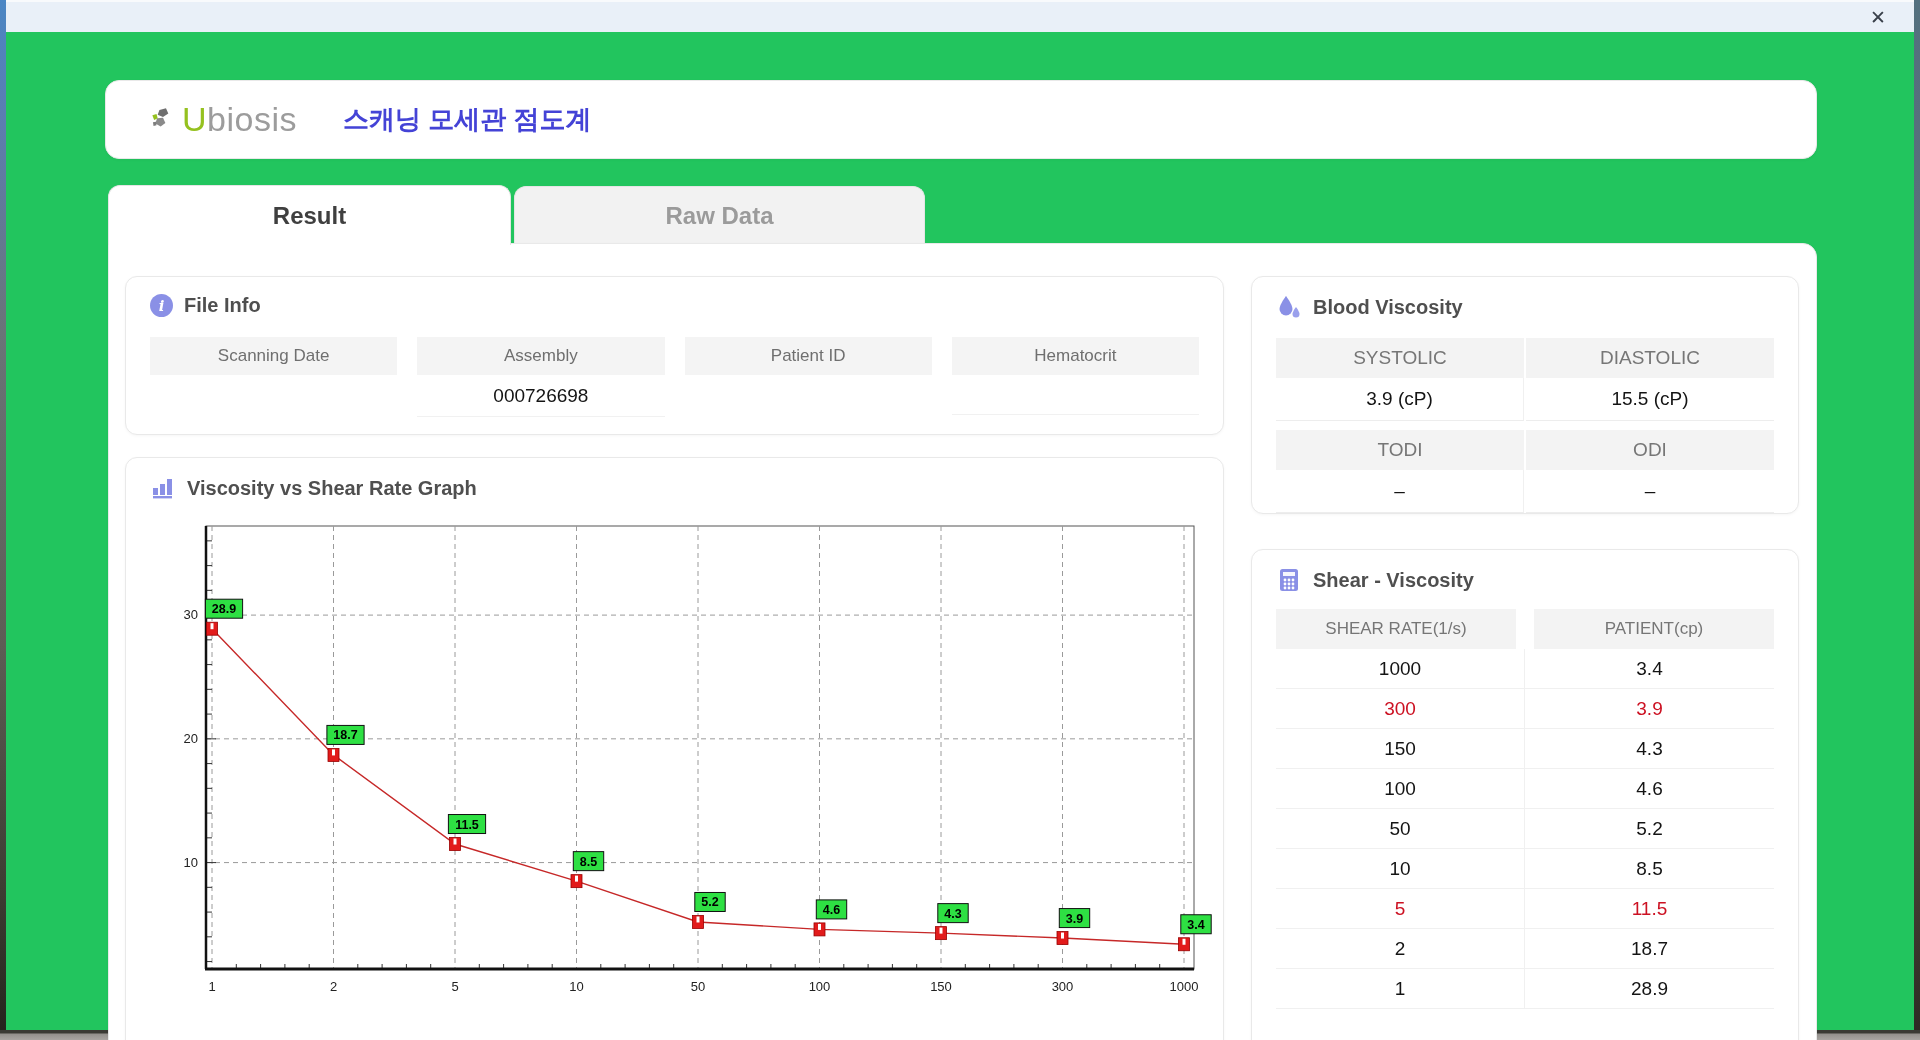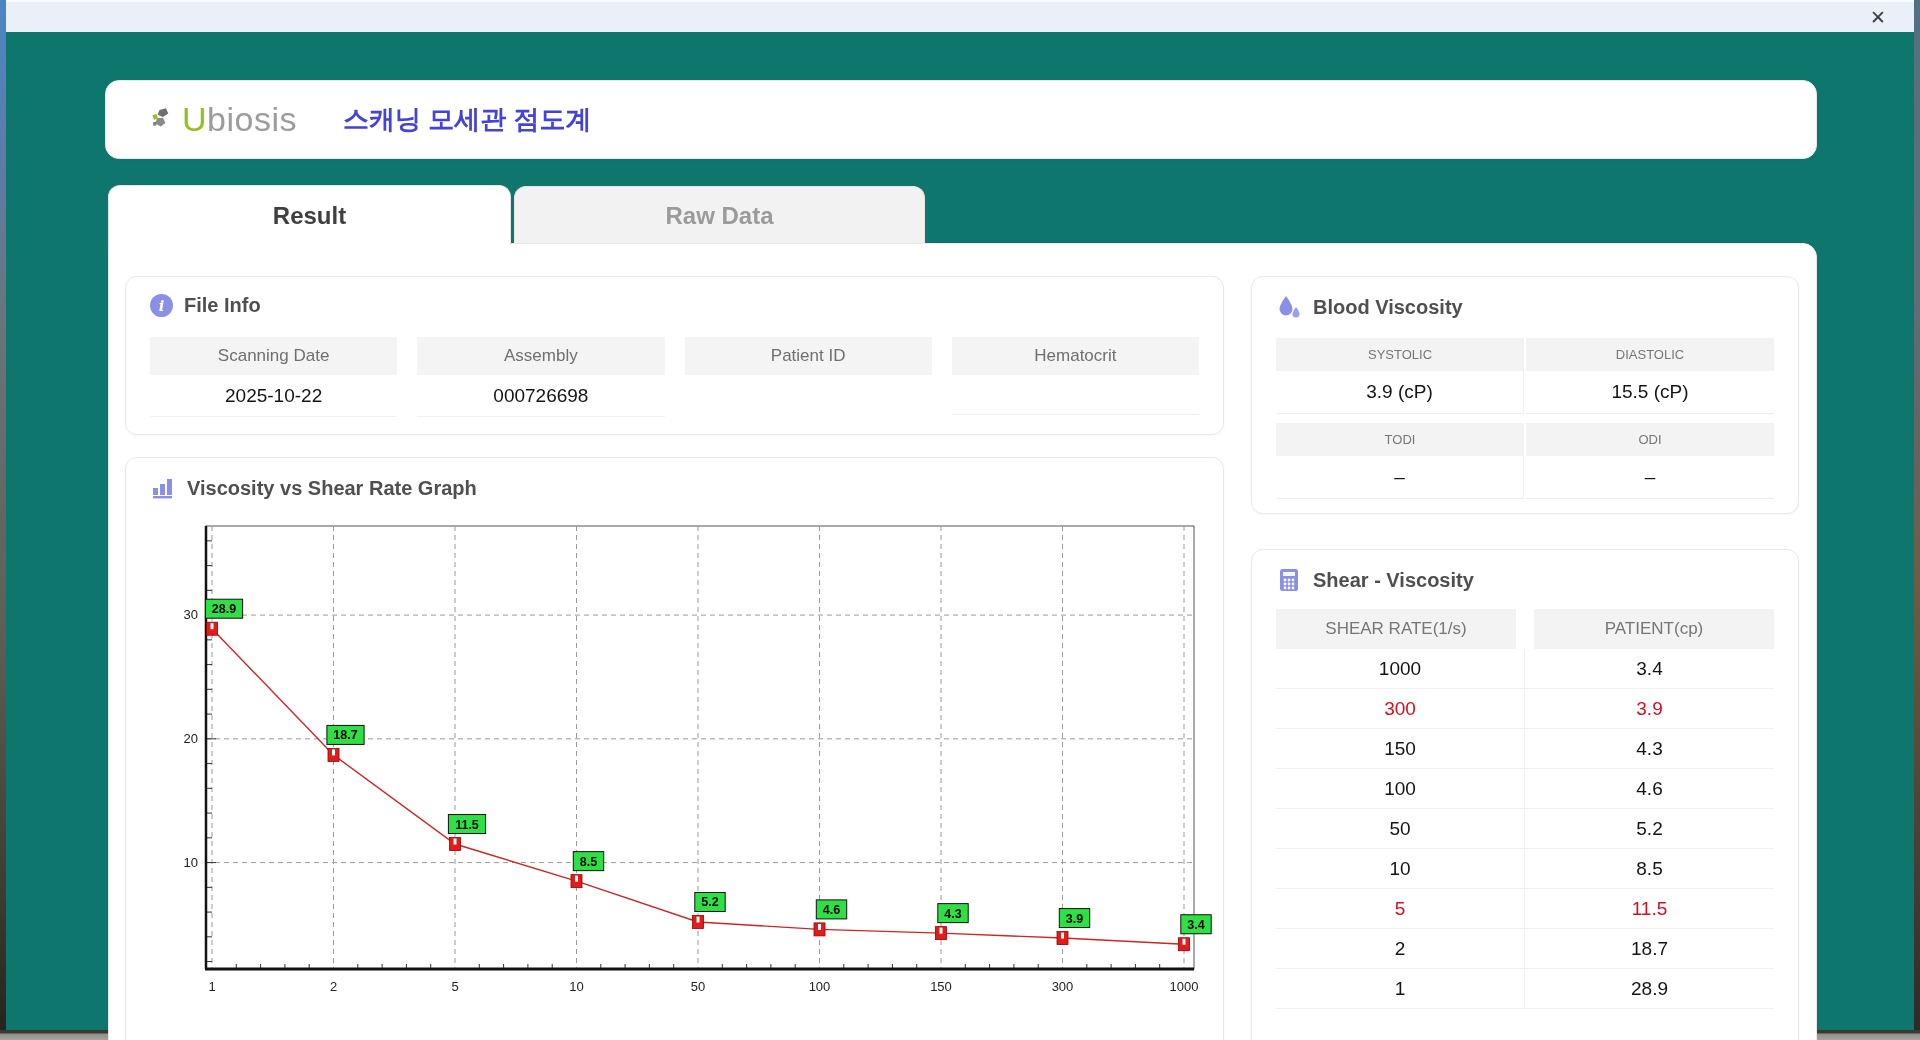--- a/index.html
+++ b/index.html
@@ -10,21 +10,21 @@
   .edge-left  { position:absolute; left:0; top:0; width:6px; height:1040px;
                 background:linear-gradient(#4a86c4 0%, #5c7db0 12%, #6a7478 32%, #5d5d55 62%, #3c3c32 86%, #23231c 100%); }
   .edge-right { position:absolute; right:0; top:0; width:6px; height:1040px;
                 background:linear-gradient(#53707f 0%, #5c6e7a 28%, #6e5c49 56%, #4a4237 80%, #2c2a24 100%); }
   .edge-bottom{ position:absolute; left:0; bottom:0; width:1920px; height:10px;
                 background:linear-gradient(#3a3a34 0%, #3a3a34 25%, #94918d 45%, #a8a5a1 100%); }
   .titlebar   { position:absolute; left:6px; top:0; width:1908px; height:32px;
                 background:#e9f0f8; border-top:2px solid #f8fafc; }
   .close-btn  { position:absolute; right:28px; top:5px; font-size:19px; color:#39404a;
                 line-height:22px; cursor:default; font-weight:400; }
-  .workspace  { position:absolute; left:6px; top:32px; width:1908px; height:998px; background:#0f766e;text-decoration:underline; }
+  .workspace  { position:absolute; left:6px; top:32px; width:1908px; height:998px; background:#22c55e;text-decoration:underline; }
 
   .card { position:absolute; background:#fff; border:1px solid #e9e9e9; border-radius:14px;
           box-shadow:0 1px 3px rgba(0,0,0,.04); }
 
   
   .header-card { left:99px; top:48px; width:1712px; height:79px; display:flex; align-items:center; }
   .logo-wrap { display:flex; align-items:center; margin-left:44px; }
   .logo-text { font-size:34px; color:#9c9c9c; letter-spacing:.5px; margin-left:6px; }
   .logo-text .u { color:#95c11f; font-weight:400; }
   .app-title { margin-left:46px; font-size:26px; font-weight:bold; color:#4443d6; }
@@ -53,21 +53,21 @@
   .icon-svg { width:26px; height:26px; flex:0 0 auto; }
 
   
   .file-fields { display:grid; grid-template-columns:repeat(4,1fr); gap:20px; margin:20px 24px 0 24px; }
   .ff-label { background:#f4f4f4; color:#6f6f6f; font-size:17px; text-align:center; padding:9px 0; }
   .ff-value { color:#141414; font-size:19px; text-align:center; padding:10px 0 9px 0; border-bottom:1px solid #f1f1f1; min-height:40px; }
 
   
   .bv-table { margin:18px 24px 0 24px; }
   .bv-row2 { display:grid; grid-template-columns:1fr 1fr; gap:2px; }
-  .bv-h { background:#f3f3f3; color:#767676; font-size:13px; text-align:center; padding:9px 0; }
+  .bv-h { background:#f3f3f3; color:#767676; font-size:19px; text-align:center; padding:9px 0; }
   .bv-v { background:#fff; color:#141414; font-size:19px; text-align:center; padding:10px 0;
           border-bottom:1px solid #ededed; }
   .bv-v:first-child { border-right:1px solid #f0f0f0; }
   .bv-group + .bv-group { margin-top:9px; }
 
   
   .sv-table { margin:16px 24px 0 24px; }
   .sv-hrow { display:grid; grid-template-columns:1fr 1fr; gap:18px; }
   .sv-h { background:#f3f3f3; color:#767676; font-size:17px; text-align:center; padding:10px 0; }
   .sv-row { display:grid; grid-template-columns:1fr 1fr; }
@@ -108,21 +108,20 @@
   <div class="card content-card"></div>
 
   <div class="card file-card">
     <div class="sec-head">
       <span class="icon-info">i</span>
       <span class="sec-title">File Info</span>
     </div>
     <div class="file-fields">
         <div>
           <div class="ff-label">Scanning Date</div>
-          <div class="ff-value">2025-10-22</div>
         </div>
         <div>
           <div class="ff-label">Assembly</div>
           <div class="ff-value">000726698</div>
         </div>
         <div>
           <div class="ff-label">Patient ID</div>
         </div>
         <div>
           <div class="ff-label">Hematocrit</div>

